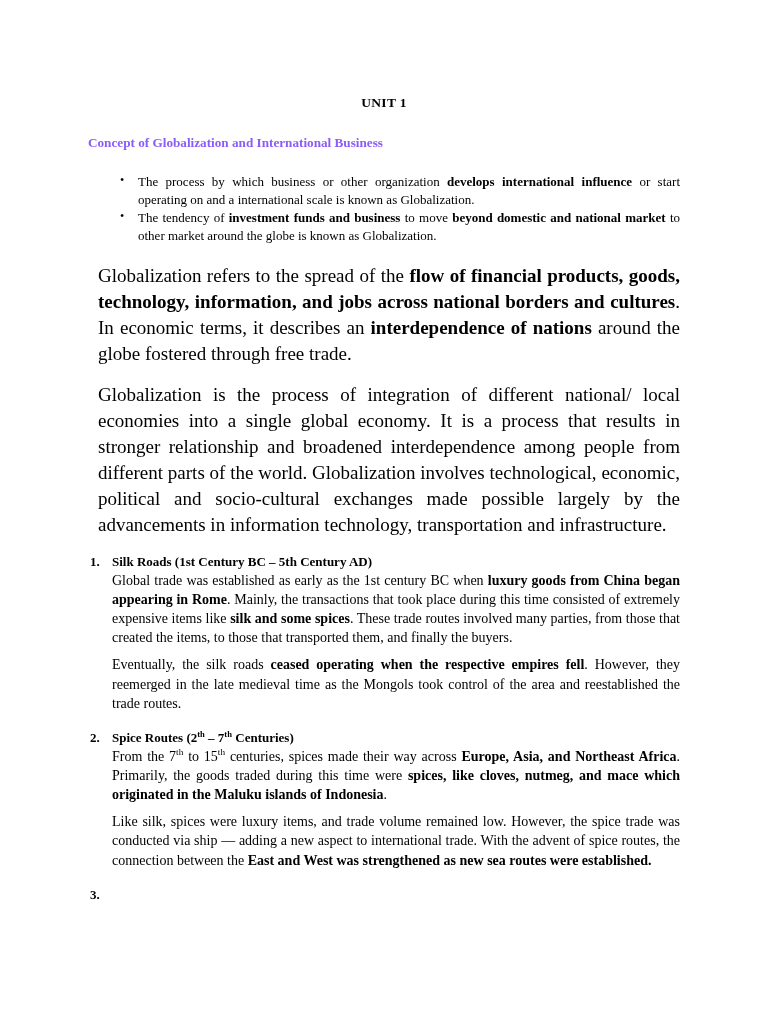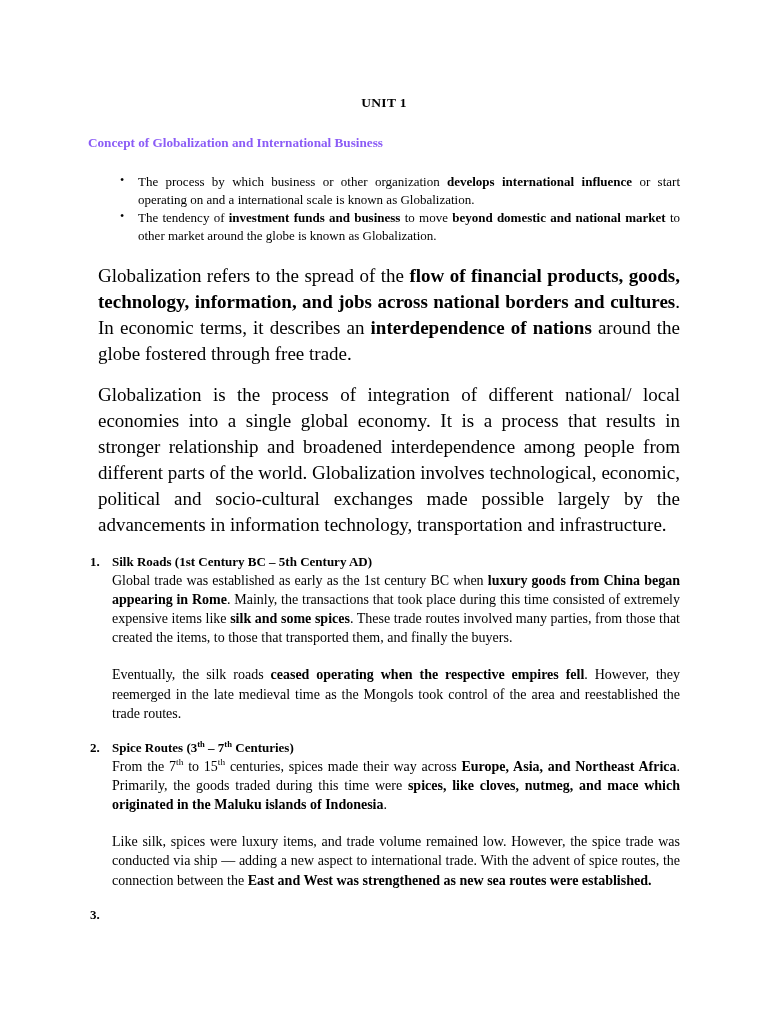--- a/index.html
+++ b/index.html
@@ -112,21 +112,21 @@
     line-height: 1.37;
     margin: 0 0 0 0;
   }
   .item-body {
     font-size: 14px;
     line-height: 1.37;
     text-align: justify;
     text-justify: inter-word;
     margin: 0;
   }
-  .item-body + .item-body { margin-top: 18px; }
+  .item-body + .item-body { margin-top: 8px; }
 
   b, strong { font-weight: bold; }
   sup {
     font-size: 0.66em;
     vertical-align: super;
     line-height: 0;
   }
 </style>
 </head>
 <body>
@@ -152,21 +152,21 @@
 
     <ol class="numbered">
         <li>
           <span class="num">1.</span>
           <div class="item-title"><b>Silk Roads (1st Century BC – 5th Century AD)</b></div>
           <p class="item-body">Global trade was established as early as the 1st century BC when <b>luxury goods from China began appearing in Rome</b>. Mainly, the transactions that took place during this time consisted of extremely expensive items like <b>silk and some spices</b>. These trade routes involved many parties, from those that created the items, to those that transported them, and finally the buyers.</p>
           <p class="item-body">Eventually, the silk roads <b>ceased operating when the respective empires fell</b>. However, they reemerged in the late medieval time as the Mongols took control of the area and reestablished the trade routes.</p>
         </li>
         <li>
           <span class="num">2.</span>
-          <div class="item-title"><b>Spice Routes (3</b><b><sup>th</sup></b><b> – 7</b><b><sup>th</sup></b><b> Centuries)</b></div>
+          <div class="item-title"><b>Spice Routes (2</b><b><sup>th</sup></b><b> – 7</b><b><sup>th</sup></b><b> Centuries)</b></div>
           <p class="item-body">From the 7<sup>th</sup> to 15<sup>th</sup> centuries, spices made their way across <b>Europe, Asia, and Northeast Africa</b>. Primarily, the goods traded during this time were <b>spices, like cloves, nutmeg, and mace which originated in the Maluku islands of Indonesia</b>.</p>
           <p class="item-body">Like silk, spices were luxury items, and trade volume remained low. However, the spice trade was conducted via ship — adding a new aspect to international trade. With the advent of spice routes, the connection between the <b>East and West was strengthened as new sea routes were established.</b></p>
         </li>
         <li>
           <span class="num">3.</span>
         </li>
       </ol>
 
   </div>
 </div>

